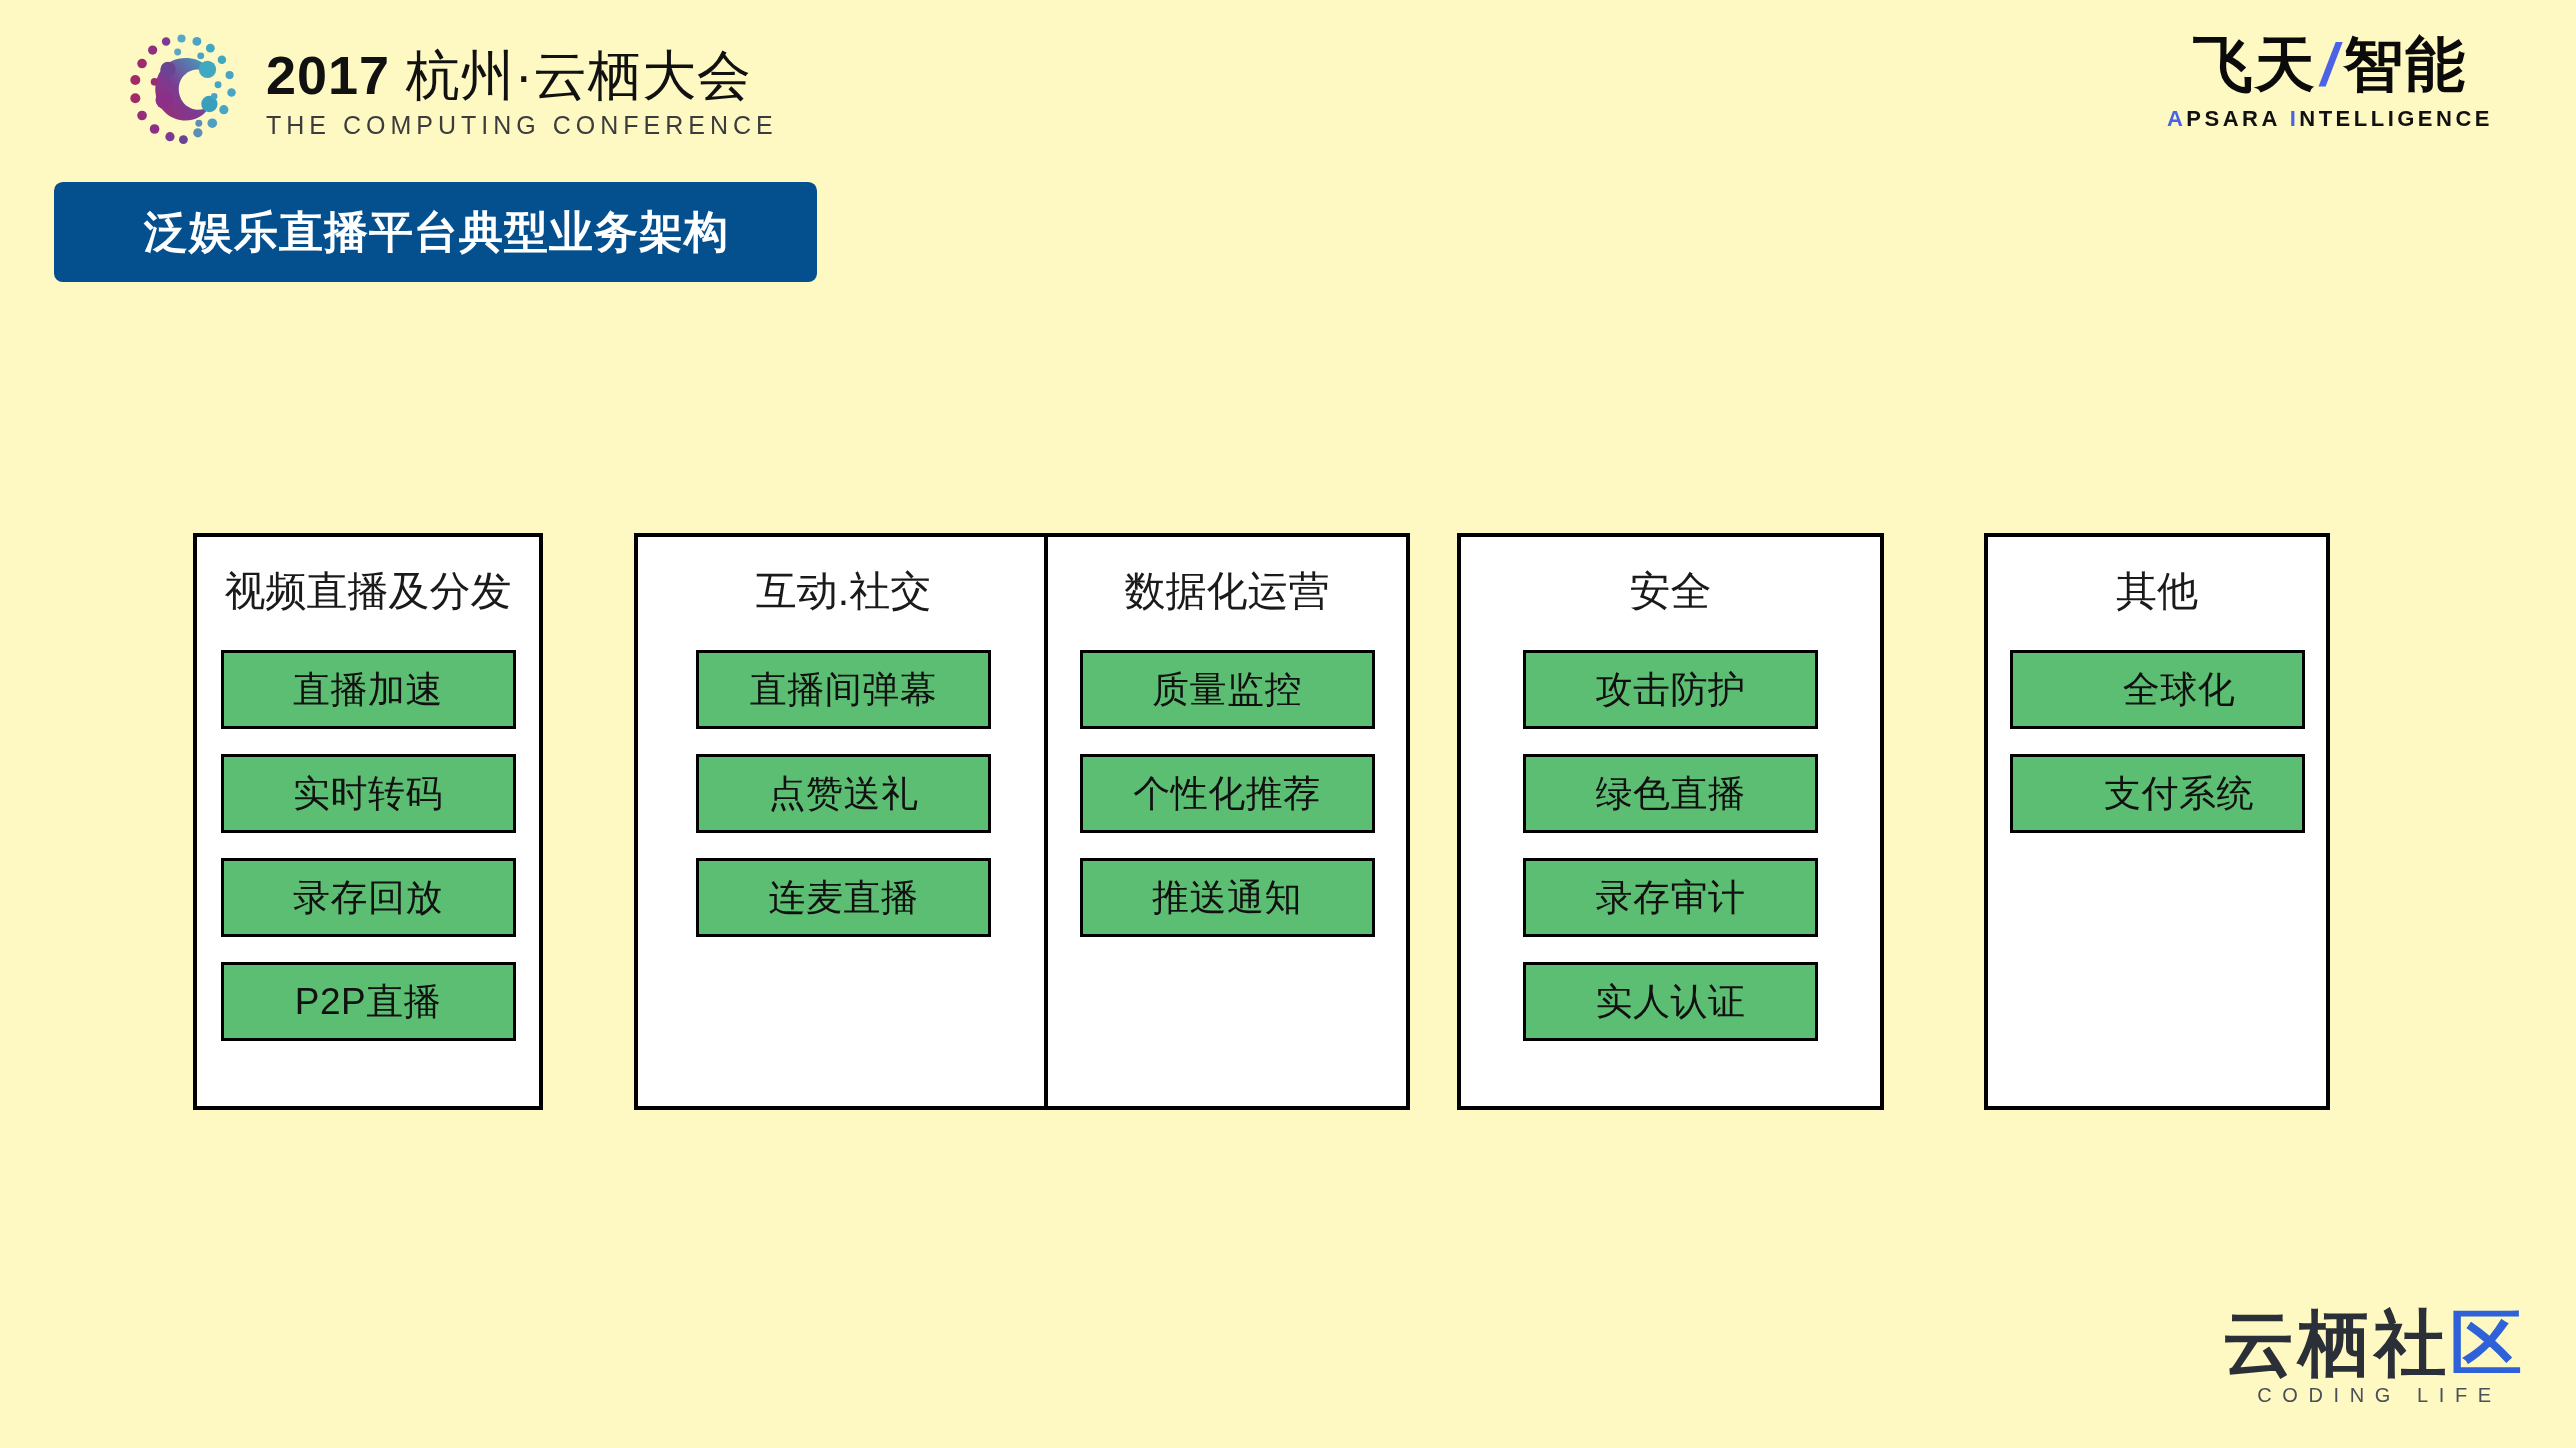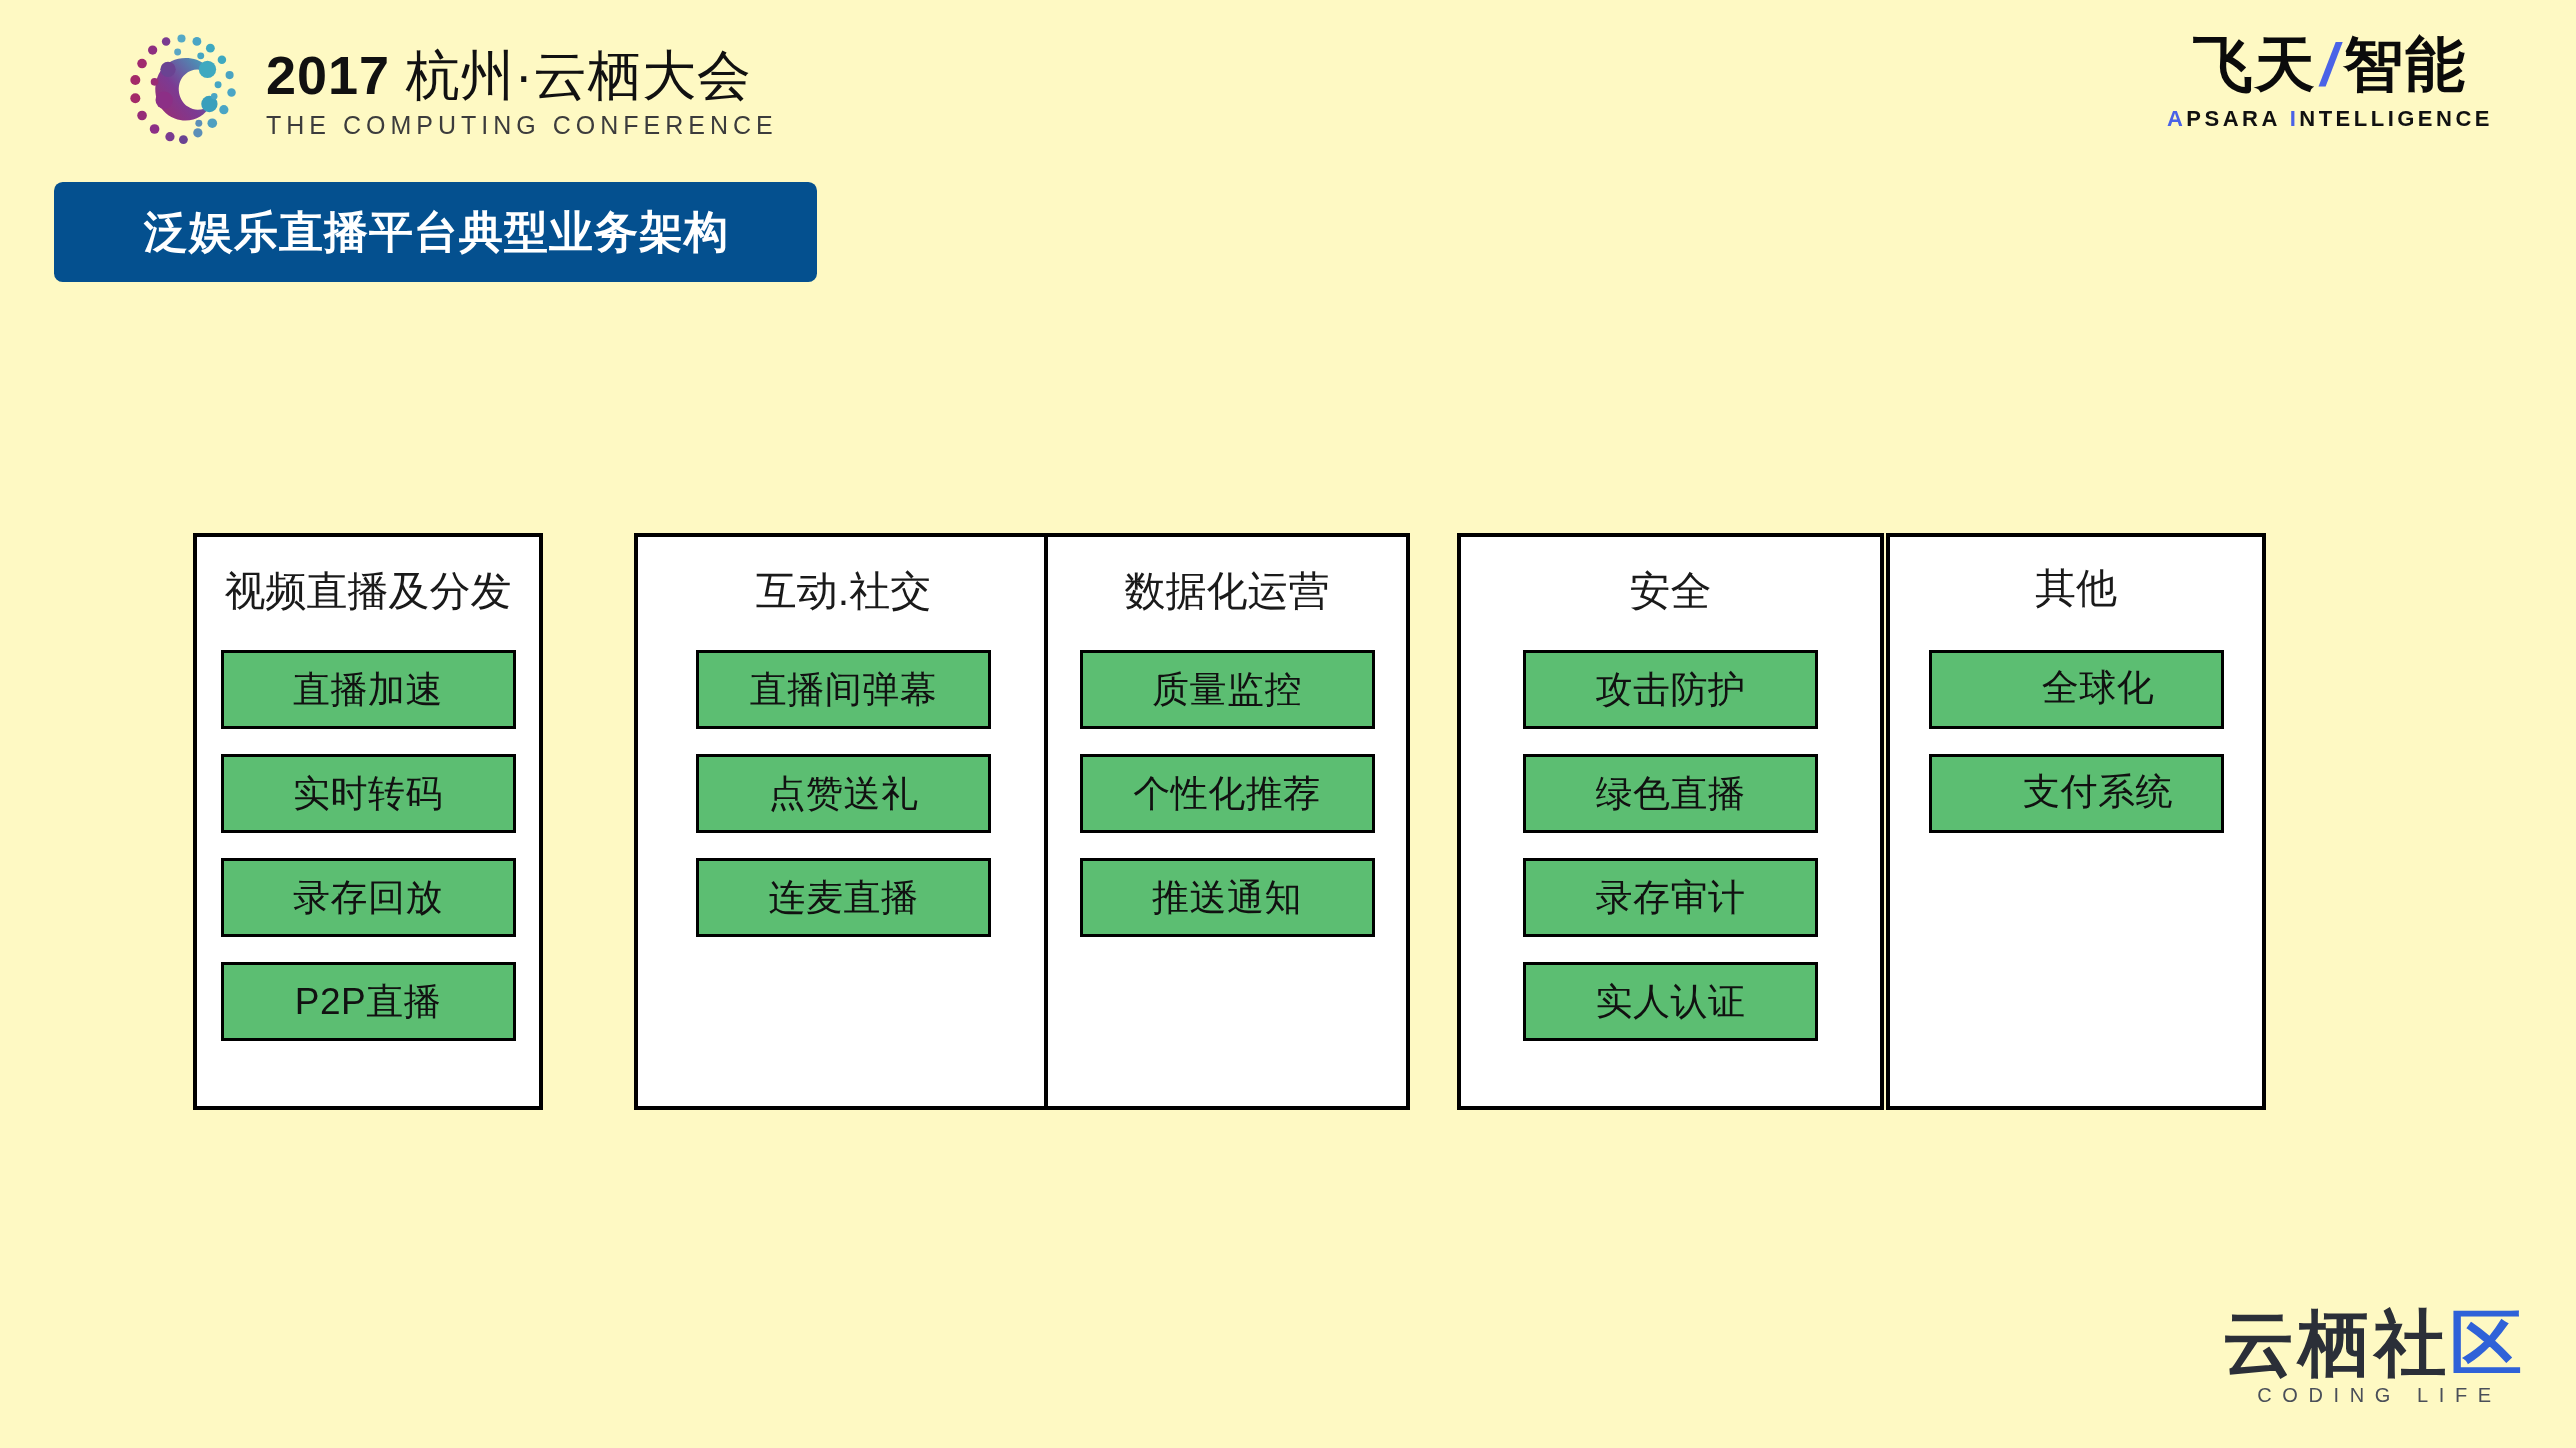--- a/index.html
+++ b/index.html
@@ -74,21 +74,21 @@
   .item-label {
     font-size:37px; line-height:42px; color:#111111; font-weight:400;
     white-space:nowrap; letter-spacing:0.5px;
   }
 
   
   .panel.c0 { left:161px; width:350px;margin-left:32px; }
   .panel.c1 { left:634px; width:419px; }
   .panel.c2 { left:1044px; width:366px; }
   .panel.c3 { left:1457px; width:427px; }
-  .panel.c4 { left:1886px; width:380px;font-family:Liberation Mono, monospace; }
+  .panel.c4 { left:1984px; width:346px; }
 
   .panel.c0 .item { width:295px; }
   .panel.c1 .item { width:295px; }
   .panel.c2 .item { width:295px; }
   .panel.c3 .item { width:295px; }
   .panel.c4 .item { width:295px;padding-left:44px; }
 
   
   .yunqi { position:absolute; right:50px; bottom:41px; text-align:center; }
   .yunqi-cn {

